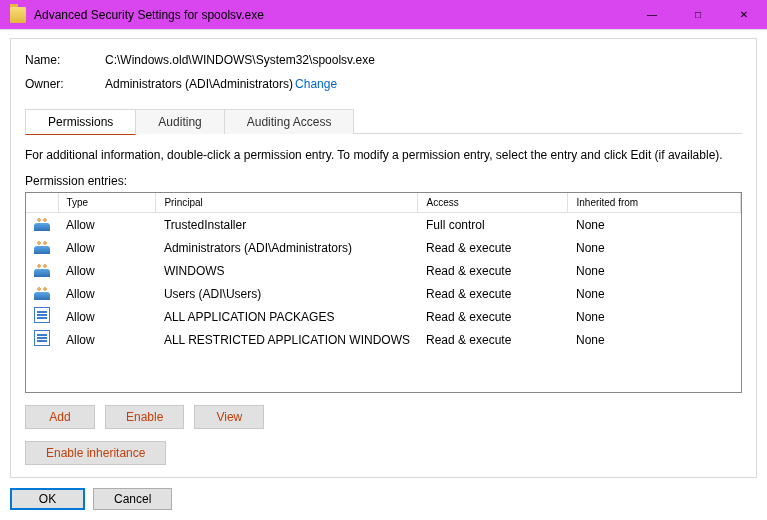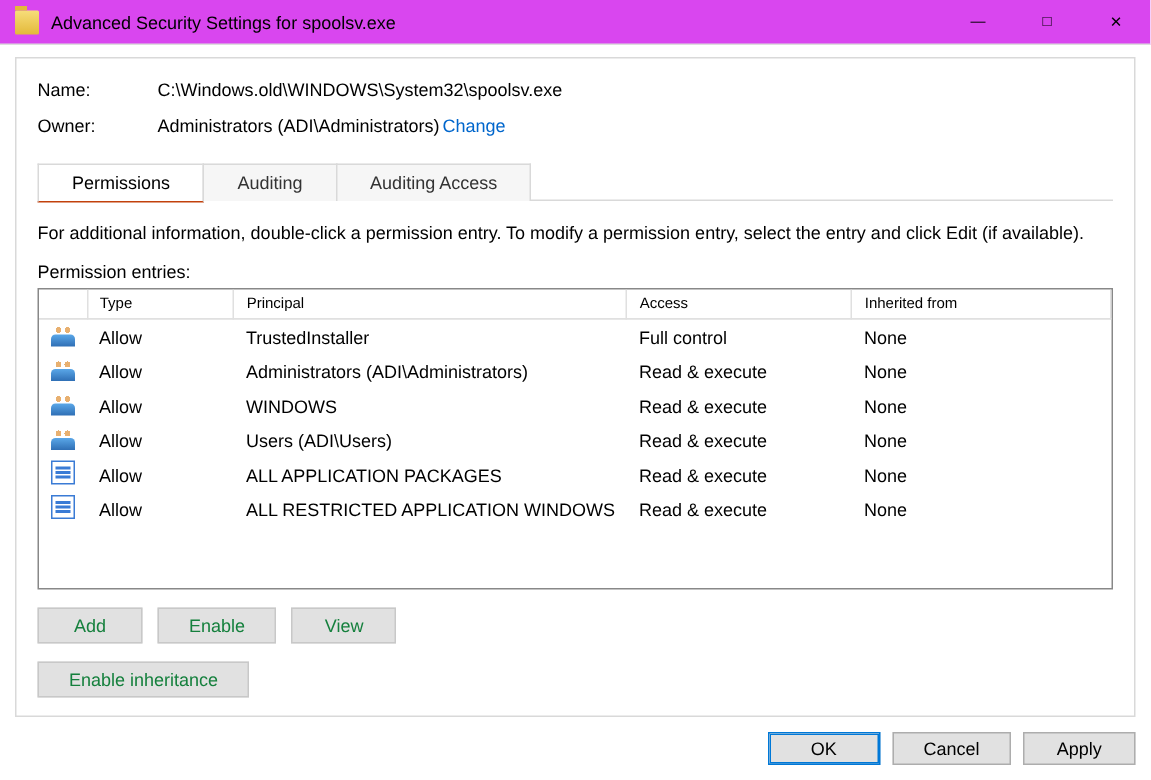--- a/index.html
+++ b/index.html
@@ -107,23 +107,23 @@
   .button-row { display:flex; gap:10px; margin-top:12px; }
   .btn {
     padding:4px 20px;
     border:1px solid #c8c8c8;
     background:#e1e1e1;
     font-size:12px;
     min-width:70px;
     text-align:center;
     font-family:inherit;
   }
-  .btn.disabled { color:#15803d; background:#e1e1e1; }
+  .btn.disabled { color:#c2410c; background:#e1e1e1; }
   .footer {
-    display:flex; justify-content:flex-end; gap:8px;
+    display:flex; gap:8px;
     padding-top:10px;
   }
   .dlgbtn {
     padding:3px 20px; min-width:75px;
     border:1px solid #adadad;
     background:#e1e1e1;
     font-size:12px;
     font-family:inherit;
   }
   .dlgbtn.default { border:1px solid #0078d7; box-shadow:inset 0 0 0 1px #0078d7; }
@@ -229,15 +229,14 @@
     </div>
     <div class="button-row">
       <button class="btn disabled">Enable inheritance</button>
     </div>
 
   </div>
 
   <div class="footer">
     <button class="dlgbtn default">OK</button>
     <button class="dlgbtn">Cancel</button>
-    <button class="dlgbtn">Apply</button>
   </div>
 </div>
 
 </body></html>

